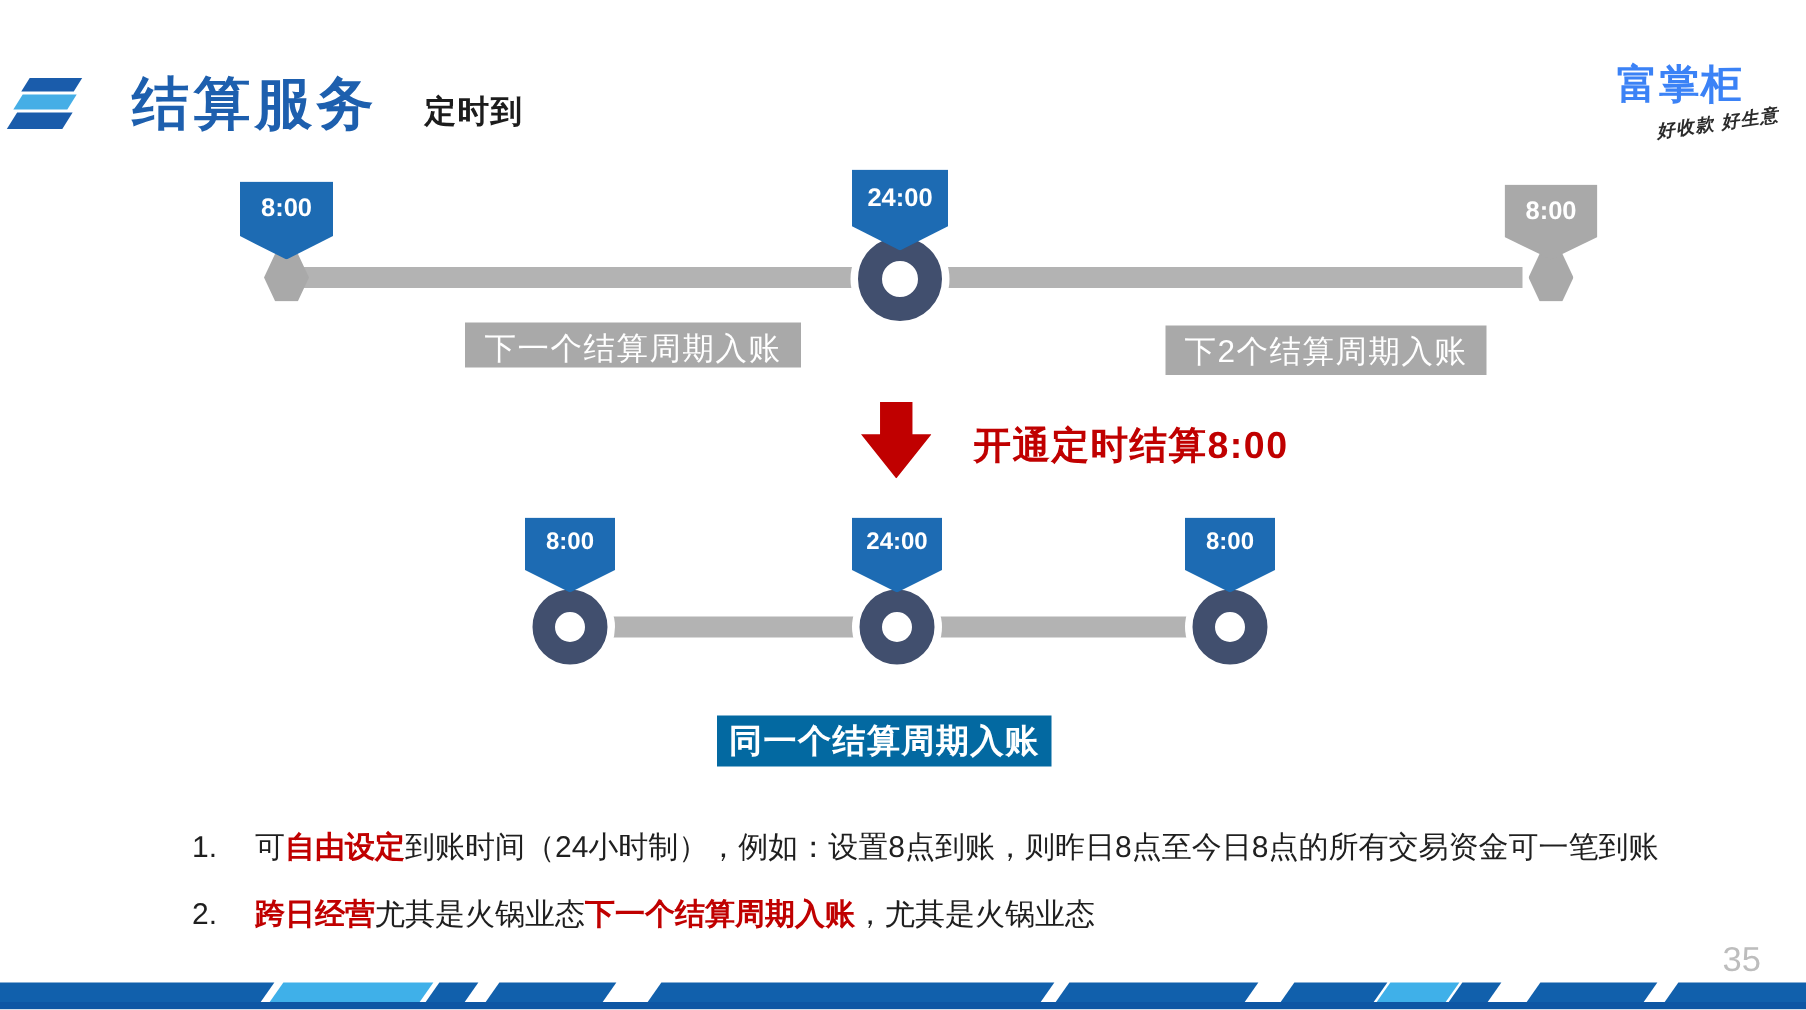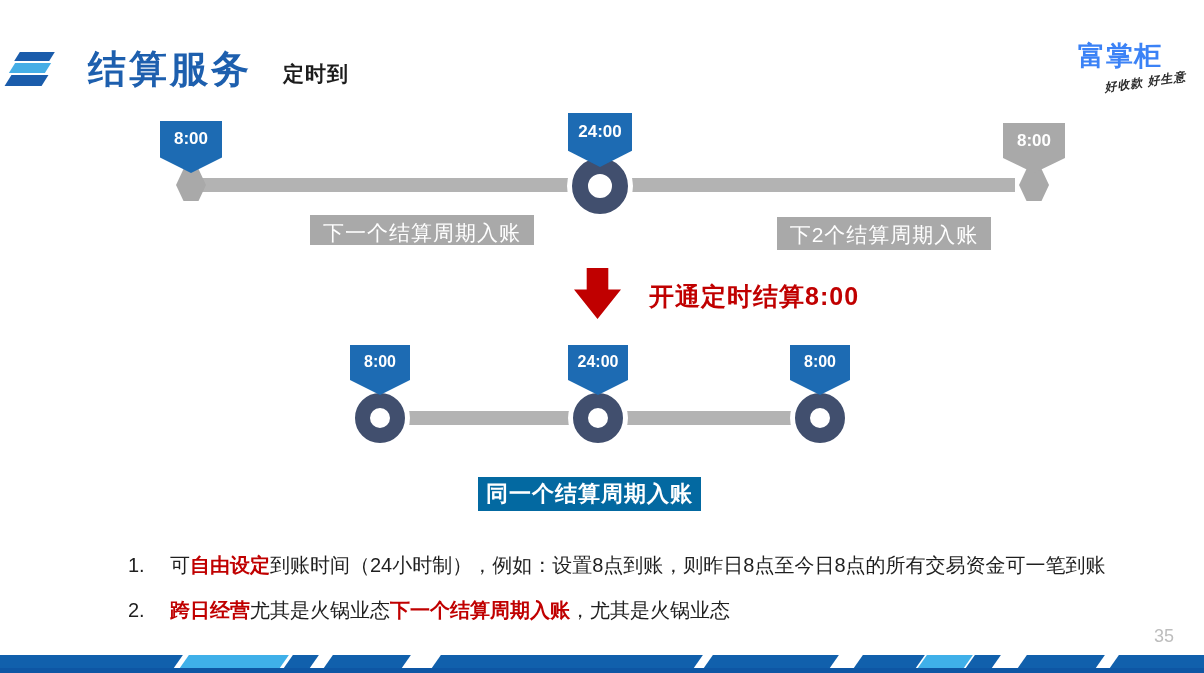--- a/index.html
+++ b/index.html
@@ -73,21 +73,21 @@
   .note{
     left:128px;width:1010px;display:flex;
     font-size:20px;color:#1f1f1f;line-height:26px;white-space:nowrap;
   }
   .note .num{width:42px;flex:0 0 42px;}
   .note .red{color:#c00000;font-weight:800;}
 
   
   .page-number{
     right:30px;top:626px;left:auto;
-    font-size:18px;color:#bdbdbd;
+    font-size:23px;color:#bdbdbd;
   }
   .stripe{
     position:absolute;top:655px;height:14px;
     transform:skewX(-35deg);
   }
   .stripe.dark{background:#1160ac;}
   .stripe.light{background:#3fb0e9;}
   .baseline{
     left:0;top:668px;width:1204px;height:5px;background:#0e56a4;
   }

